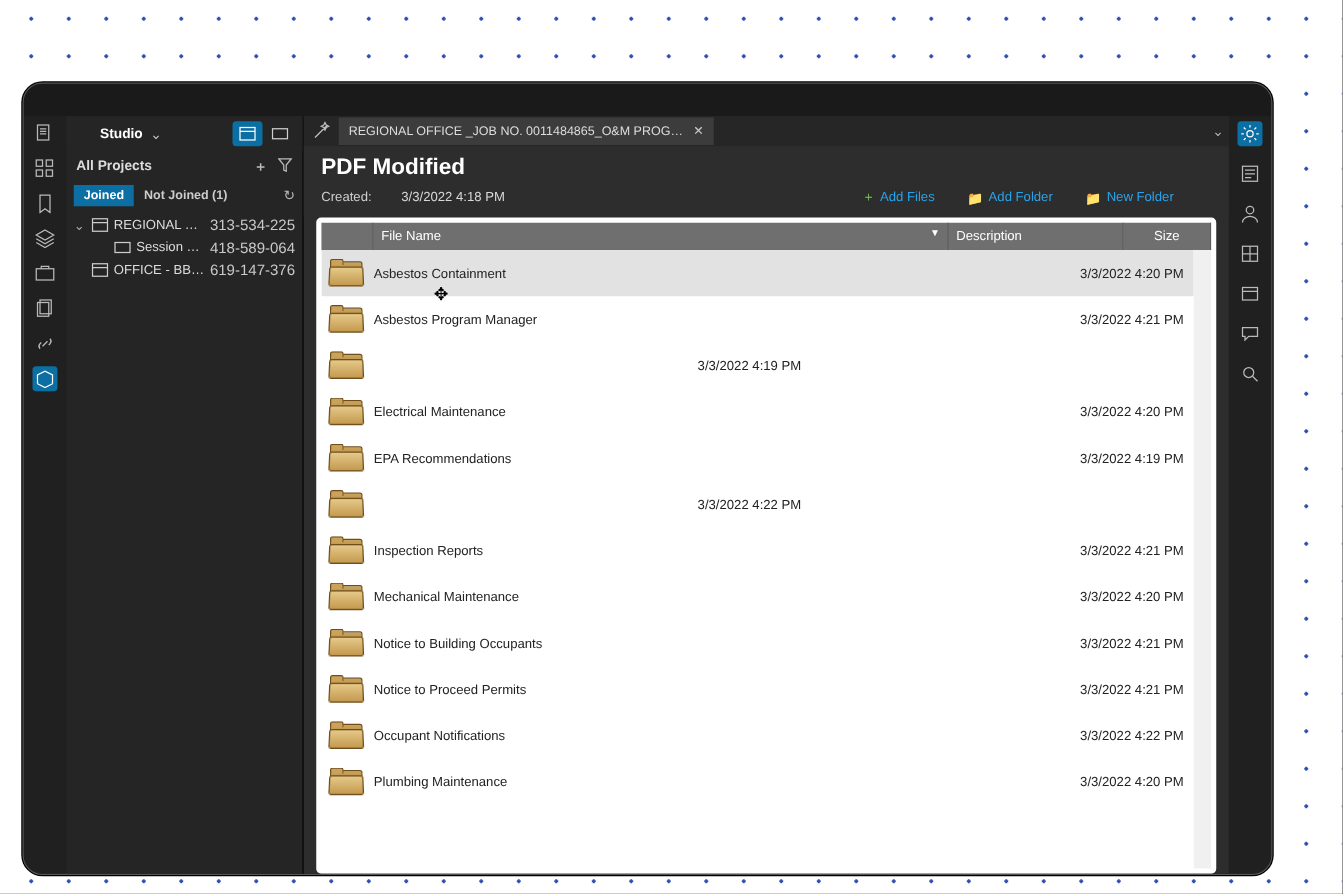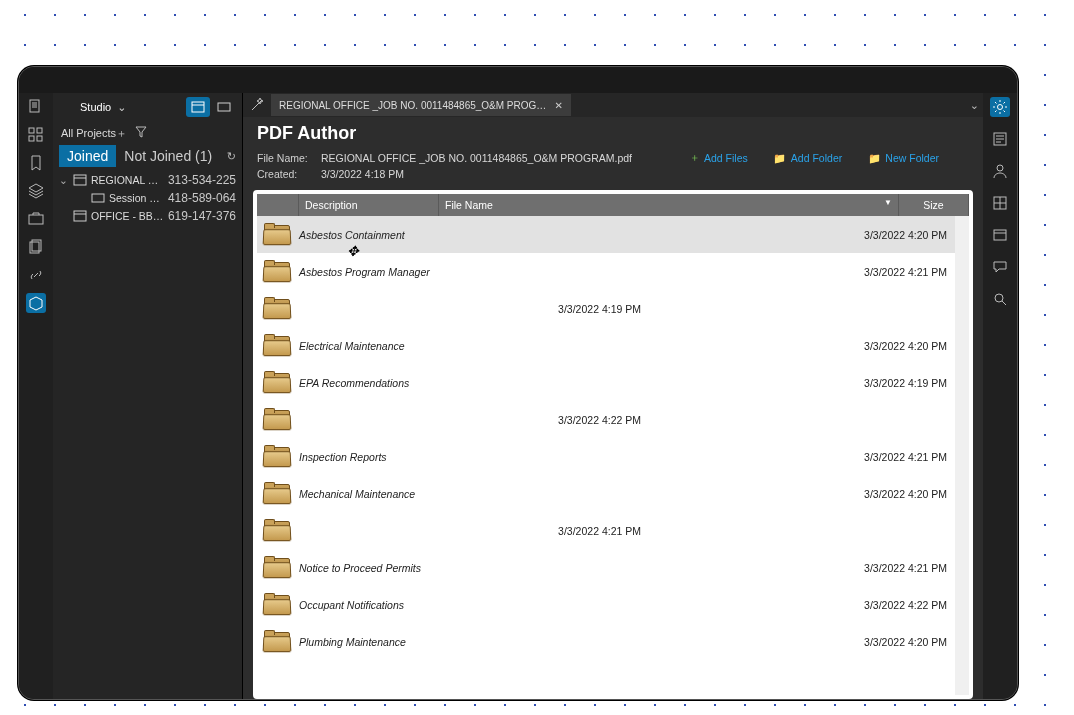--- a/index.html
+++ b/index.html
@@ -12,29 +12,29 @@
             background:#1e1e1e; border-radius:16px; border:1px solid #555; box-shadow:0 0 0 1px #000; overflow:hidden;}
   .titlebar { height:26px; background:#1a1a1a;}
   .body { position:absolute; top:26px; bottom:0; left:0; right:0; display:flex; }
   
   .rail { width:34px; background:#202020; display:flex; flex-direction:column; align-items:center; padding-top:4px; gap:8px;}
   .rail .ico { width:20px; height:20px; display:flex; align-items:center; justify-content:center; color:#bababa; cursor:pointer;}
   .rail .ico.sel { background:#0b6fa4; border-radius:3px; color:#fff;}
   
   .sidebar { width:190px; background:#252525; display:flex; flex-direction:column; border-right:1px solid #000;}
   .studio-row { display:flex; align-items:center; height:28px; padding:0 6px; gap:6px; background:#252525;}
-  .studio-label { font-weight:normal; color:#fff;padding-left:21px;}
+  .studio-label { font-weight:bold; color:#fff;padding-left:21px;}
   .studio-chevron { color:#ccc;}
   .studio-icons { display:flex; gap:2px;}
   .pill { width:24px; height:20px; display:flex; align-items:center; justify-content:center; color:#cfcfcf; border-radius:3px; cursor:pointer;}
   .pill.on { background:#0b6fa4; color:#fff;}
-  .sidebar-header { display:flex; align-items:center; height:24px; padding:0 8px; color:#ddd; font-weight:normal;}
+  .sidebar-header { display:flex; align-items:center; justify-content:space-between; height:24px; padding:0 8px; color:#ddd; font-weight:bold;gap:16px;}
   .sidebar-header .icons { display:flex; gap:8px; color:#bbb;}
   .tabs { display:flex; align-items:center; gap:0; padding:0 6px; height:22px;}
-  .tab { padding:3px 8px; color:#ccc; cursor:pointer; font-size:14px;}
+  .tab { padding:3px 8px; color:#ccc; cursor:pointer; font-size:10px;font-weight:bold;}
   .tab.on { background:#0b6fa4; color:#fff;}
   .tabs .refresh { margin-left:auto; color:#bbb; cursor:pointer;}
   .tree { padding:4px 2px 4px 2px; color:#ddd; font-size:10.5px;}
   .trow { display:flex; align-items:center; height:18px; padding:0 4px; gap:4px; white-space:nowrap;}
   .trow .exp { width:10px; color:#aaa;}
   .trow .picon { width:14px; height:12px; display:inline-flex;}
   .trow .name { flex:1; overflow:hidden; text-overflow:ellipsis;}
   .trow .id { color:#c9c9c9; font-size:12px;}
   .trow.indent { padding-left:22px;}
   
@@ -64,21 +64,21 @@
   .col.icon { width:42px; background:#6f6f6f;}
   .col.name { flex:1; position:relative;}
   .col.name .sort { position:absolute; right:6px; top:4px; font-size:8px;}
   .col.desc { width:140px;}
   .col.size { width:70px; justify-content:center;}
   .col.mod { width:140px; justify-content:center; border-right:none;}
   .rows { flex:1; overflow:auto; background:#fff;}
   .row { display:flex; align-items:center; height:37px; border-bottom:0px solid #eee;}
   .row.sel { background:#e2e2e2;}
   .row .ricon { width:42px; display:flex; align-items:center; justify-content:center;}
-  .row .rname { flex:1; color:#222; font-size:10.5px; position:relative;font-style:italic;}
+  .row .rname { flex:1; color:#222; font-size:10.5px; position:relative;}
   .row .rdesc { width:140px;}
   .row .rsize { width:70px;}
   .row .rmod { width:140px; color:#222; font-size:10.5px; text-align:right; padding-right:8px;}
   .cursor { position:absolute; font-size:14px; color:#000; left:48px; top:14px;}
   .vscroll { width:14px; background:#f0f0f0;}
   
   .folder { width:30px; height:24px; position:relative;}
   .folder .back { position:absolute; left:1px; top:2px; width:26px; height:18px; background:linear-gradient(#caa25a,#a17a35); border:1px solid #6f4e1b; border-radius:2px;}
   .folder .tab { position:absolute; left:1px; top:0; width:11px; height:5px; background:#caa25a; border:1px solid #6f4e1b; border-bottom:none; border-radius:2px 2px 0 0; padding:0;}
   .folder .front { position:absolute; left:0px; top:6px; width:28px; height:16px; background:linear-gradient(#e6c98a,#c49a4f); border:1px solid #6f4e1b; border-radius:2px; transform:perspective(40px) rotateX(8deg);}
@@ -221,25 +221,21 @@
             </svg>
         </div>
         <div class="doctab">
           <span style="overflow:hidden;text-overflow:ellipsis;white-space:nowrap;">REGIONAL  OFFICE _JOB NO. 0011484865_O&amp;M PROGRAM.pdf</span>
           <span class="x">✕</span>
         </div>
         <span class="doctab-right">⌄</span>
       </div>
 
       <div class="meta">
-        <div class="pkg-title">PDF Author</div>
-        <div class="kv">
-            <span class="k">File Name:</span>
-            <span>REGIONAL  OFFICE _JOB NO. 0011484865_O&amp;M PROGRAM.pdf</span>
-          </div>
+        <div class="pkg-title">PDF Modified</div>
         <div class="kv">
             <span class="k">Created:</span>
             <span>3/3/2022 4:18 PM</span>
           </div>
       </div>
 
       <div class="actions">
         <a>
             <span style="color:#7ac855">＋</span>
             <span>Add Files</span>
@@ -251,25 +247,25 @@
         <a>
             <span class="fic">📁</span>
             <span>New Folder</span>
           </a>
       </div>
 
 
       <div class="card">
         <div class="cols">
           <div class="col icon"></div>
-          <div class="col desc">Description</div>
           <div class="col name">
               <span>File Name</span>
               <span class="sort">▼</span>
             </div>
+          <div class="col desc">Description</div>
           <div class="col size">Size</div>
         </div>
         <div style="display:flex; flex:1; overflow:hidden;">
           <div class="rows" id="rows">
               <div class="row sel">
                 <div class="ricon">
                   <div class="folder">
                     <div class="back"></div>
                     <div class="tab"></div>
                     <div class="front"></div>
@@ -370,20 +366,21 @@
                 <div class="rmod">3/3/2022 4:20 PM</div>
               </div>
               <div class="row">
                 <div class="ricon">
                   <div class="folder">
                     <div class="back"></div>
                     <div class="tab"></div>
                     <div class="front"></div>
                   </div>
                 </div>
+                <div class="rname">Notice to Building Occupants</div>
                 <div class="rdesc"></div>
                 <div class="rsize"></div>
                 <div class="rmod">3/3/2022 4:21 PM</div>
               </div>
               <div class="row">
                 <div class="ricon">
                   <div class="folder">
                     <div class="back"></div>
                     <div class="tab"></div>
                     <div class="front"></div>

